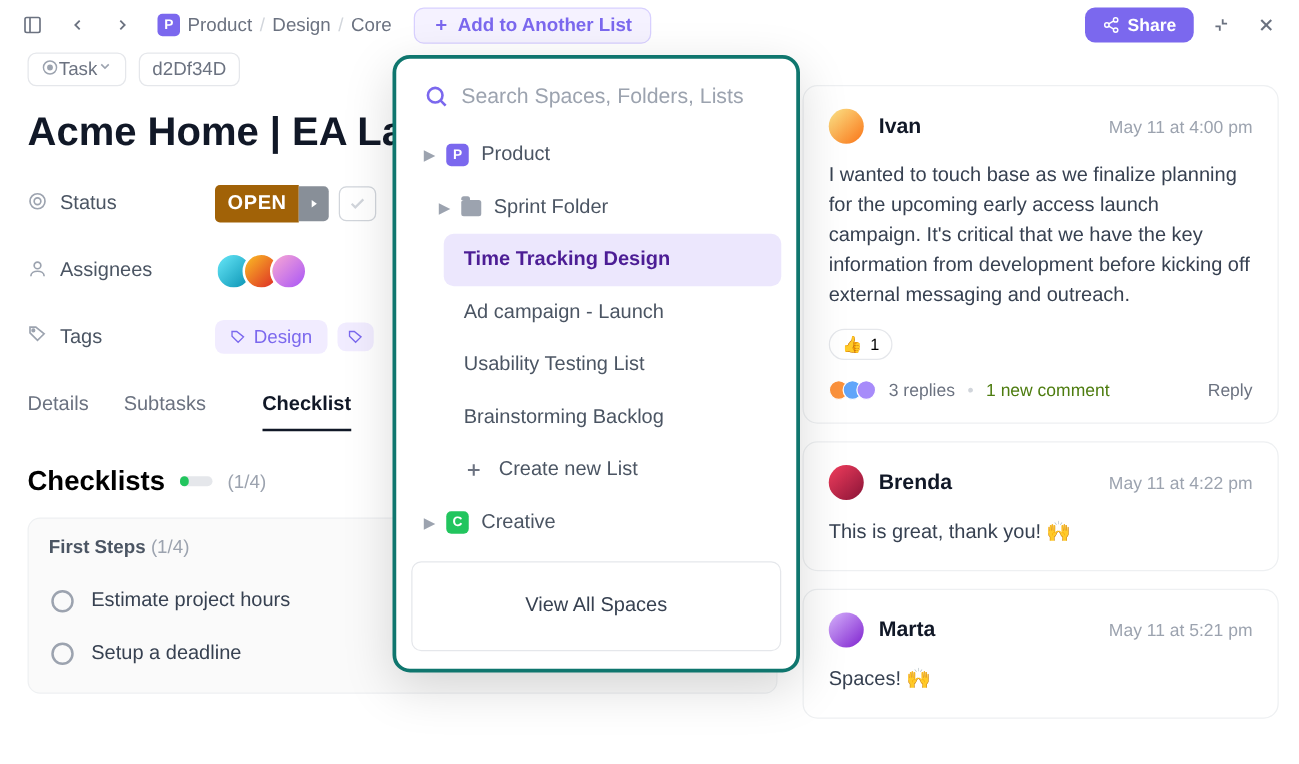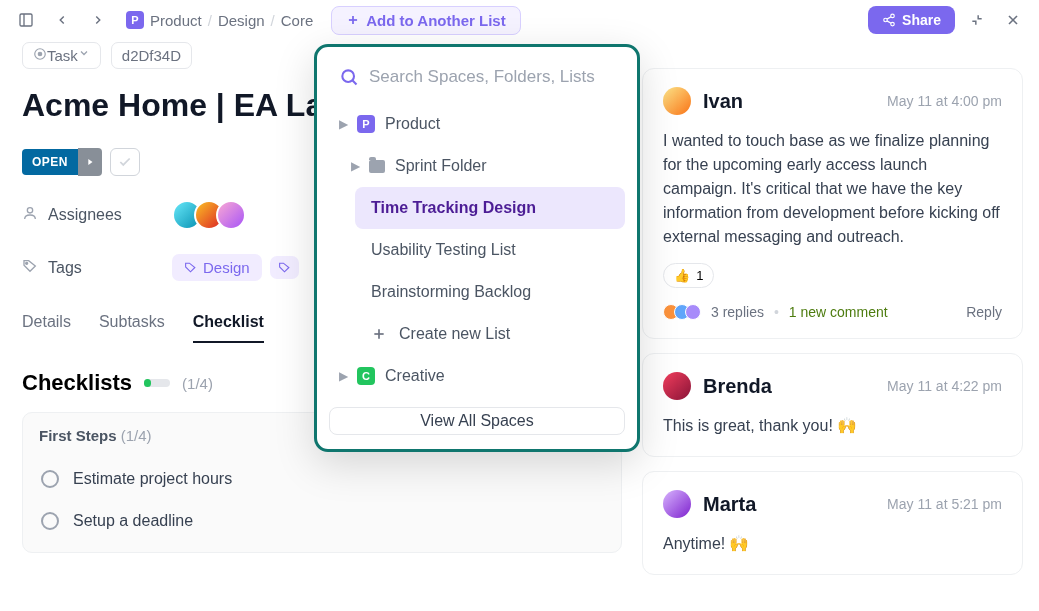--- a/index.html
+++ b/index.html
@@ -16,32 +16,32 @@
     .share-btn { display: inline-flex; align-items: center; gap: 6px; background: #7b68ee; color: #fff; font-weight: 600; font-size: 14px; padding: 6px 14px; border-radius: 8px; border: none; cursor: pointer; }
     .main-wrap { display: flex; height: 571px; padding: 0 16px 0 22px; gap: 20px; }
     .left { width: 600px; position: relative; }
     .right { flex: 1; padding-top: 28px; }
     .task-meta { display: flex; align-items: center; gap: 10px; margin-top: 2px; }
     .pill { border: 1px solid #e5e7eb; border-radius: 7px; padding: 4px 10px; display: inline-flex; align-items: flex-start; gap: 0; color: #6b7280; font-size: 15px; }
     .title { font-size: 32px; font-weight: 800; margin-top: 18px; color: #111827; }
     .field-row { display: flex; align-items: center; margin-top: 24px; }
     .field-label { width: 150px; display: flex; align-items: center; gap: 10px; color: #4b5563; font-size: 16px; }
     .field-icon { color: #9ca3af; }
-    .status-open { background: #0369a1; color: #fff; font-weight: 700; font-size: 12px; padding: 6px 10px; border-radius: 4px 0 0 4px; letter-spacing: 0.5px; }
+    .status-open { background: #a16207; color: #fff; font-weight: 700; font-size: 16px; padding: 6px 10px; border-radius: 4px 0 0 4px; letter-spacing: 0.5px; }
     .status-next { background: #888f98; color: #fff; width: 24px; height: 28px; display: inline-flex; align-items: center; justify-content: center; border-radius: 0 4px 4px 0; margin-right: 8px; }
     .check-box { width: 30px; height: 28px; border: 1.5px solid #d1d5db; border-radius: 6px; display: inline-flex; align-items: center; justify-content: center; color: #d1d5db; }
     .avatars { display: flex; }
     .avatar { width: 30px; height: 30px; border-radius: 50%; border: 2px solid #fff; }
     .av-1 { background: linear-gradient(135deg,#67e8f9,#0891b2); }
     .av-2 { background: linear-gradient(135deg,#fbbf24,#dc2626); margin-left: -8px; }
     .av-3 { background: linear-gradient(135deg,#f9a8d4,#a855f7); margin-left: -8px; }
     .tag-chip { background: #f1ecff; color: #7b68ee; padding: 5px 12px; border-radius: 7px; display: inline-flex; align-items: center; gap: 6px; font-size: 15px; font-weight: 500; margin-right: 8px; }
     .tabs { display: flex; gap: 28px; margin-top: 32px; border-bottom: 1px solid transparent; }
     .tab { color: #6b7280; font-size: 16px; font-weight: 500; padding-bottom: 10px; cursor: pointer; }
-    .tab.active { color: #111827; font-weight: 700; border-bottom: 2px solid #111827; }
+    .tab.active { color: #111827; font-weight: 700; border-bottom: 2px solid #111827; margin-left: 17px; }
     .checklists-h { display: flex; align-items: center; gap: 12px; margin-top: 26px; }
     .checklists-h h2 { font-size: 22px; font-weight: 800; }
     .prog-bar { width: 26px; height: 8px; background: #e5e7eb; border-radius: 4px; position: relative; }
     .prog-bar::after { content: ''; position: absolute; left: 0; top: 0; width: 25%; height: 100%; background: #22c55e; border-radius: 4px; }
     .prog-text { color: #9ca3af; font-size: 15px; }
     .checklist { background: #fafafa; border: 1px solid #eef0f2; border-radius: 10px; margin-top: 16px; padding-bottom: 10px; }
     .checklist-head { padding: 14px 16px; color: #4b5563; font-size: 15px; font-weight: 600; }
     .checklist-head .frac { font-weight: 500; color: #9ca3af; }
     .check-item { display: flex; align-items: center; gap: 14px; padding: 12px 18px; font-size: 16px; color: #374151; }
     .radio { width: 18px; height: 18px; border: 2px solid #9ca3af; border-radius: 50%; }
@@ -49,26 +49,26 @@
     .popover { position: absolute; top: 4px; left: 292px; width: 326px; background: #fff; border: 3px solid #0f766e; border-radius: 14px; box-shadow: 0 12px 40px rgba(0,0,0,0.15); z-index: 50; padding: 14px 12px 14px; }
     .search-row { display: flex; align-items: center; gap: 10px; padding: 6px 10px 16px 10px; }
     .search-row input { border: none; flex: 1; font-size: 17px; color: #6b7280; outline: none; }
     .search-row input::placeholder { color: #9ca3af; }
     .tree-item { display: flex; align-items: center; gap: 10px; padding: 12px 10px; color: #4b5563; font-size: 16px; }
     .caret { width: 8px; color: #9ca3af; font-size: 12px; }
     .list-items { margin-left: 26px; }
     .list-item { padding: 12px 16px; border-radius: 8px; color: #4b5563; font-size: 16px; cursor: pointer; }
     .list-item.active { background: #ece7fd; color: #4c1d95; font-weight: 600; }
     .create-item { display: flex; align-items: center; gap: 12px; padding: 12px 16px; color: #4b5563; font-size: 16px; margin-left: 26px; }
-    .view-all { margin-top: 10px; border: 1px solid #e5e7eb; border-radius: 8px; padding: 4px; text-align: center; color: #374151; font-weight: 500; cursor: pointer; }
+    .view-all { margin-top: 10px; border: 1px solid #e5e7eb; border-radius: 8px; padding: 26px; text-align: center; color: #374151; font-weight: 500; cursor: pointer; }
     
     .comment-card { background: #fff; border: 1px solid #eef0f2; border-radius: 12px; padding: 18px 20px; margin-bottom: 14px; }
     .comment-head { display: flex; align-items: center; gap: 12px; }
     .c-avatar { width: 28px; height: 28px; border-radius: 50%; }
-    .c-name { font-weight: 700; font-size: 20px; color: #111827; }
+    .c-name { font-weight: 700; font-size: 17px; color: #111827; }
     .c-time { margin-left: auto; color: #9ca3af; font-size: 14px; }
     .c-body { margin-top: 14px; font-size: 16px; line-height: 1.5; color: #374151; }
     .reaction { display: inline-flex; align-items: center; gap: 6px; border: 1px solid #e5e7eb; border-radius: 14px; padding: 4px 10px; font-size: 13px; margin-top: 14px; }
     .comment-foot { display: flex; align-items: center; gap: 10px; margin-top: 16px; font-size: 14px; }
     .tiny-avs { display: flex; }
     .tiny-av { width: 16px; height: 16px; border-radius: 50%; border: 1px solid #fff; }
     .ta-1 { background: #fb923c; }
     .ta-2 { background: #60a5fa; margin-left: -5px; }
     .ta-3 { background: #a78bfa; margin-left: -5px; }
     .replies { color: #6b7280; text-align: center; }
@@ -155,20 +155,29 @@
           </svg>
       </div>
       <div class="pill">
         <span>d2Df34D</span>
       </div>
     </div>
 
     <h1 class="title">Acme Home | EA La</h1>
 
     <div class="field-row">
+      <div class="field-label">
+        <span class="field-icon">
+          <svg width="16" height="16" viewBox="0 0 24 24" fill="none" stroke="currentColor" stroke-width="2">
+              <circle cx="12" cy="12" r="9"></circle>
+              <circle cx="12" cy="12" r="4"></circle>
+            </svg>
+        </span>
+        <span>Status</span>
+      </div>
       <span class="status-open">OPEN</span>
       <span class="status-next">
         <svg width="10" height="10" viewBox="0 0 24 24" fill="currentColor">
             <polygon points="8 5 18 12 8 19"></polygon>
           </svg>
       </span>
       <span class="check-box">
         <svg width="14" height="14" viewBox="0 0 24 24" fill="none" stroke="currentColor" stroke-width="3">
             <polyline points="20 6 9 17 4 12"></polyline>
           </svg>
@@ -255,20 +264,21 @@
         <span class="p-badge">P</span>
         <span>Product</span>
       </div>
       <div class="tree-item" style="margin-left:12px">
         <span class="caret">▶</span>
         <span class="folder-ic"></span>
         <span>Sprint Folder</span>
       </div>
       <div class="list-items">
         <div class="list-item active">Time Tracking Design</div>
+        <div class="list-item">Ad campaign - Launch</div>
         <div class="list-item">Usability Testing List</div>
         <div class="list-item">Brainstorming Backlog</div>
       </div>
       <div class="create-item">
         <svg width="16" height="16" viewBox="0 0 24 24" fill="none" stroke="#6b7280" stroke-width="2.5">
             <line x1="12" y1="5" x2="12" y2="19"></line>
             <line x1="5" y1="12" x2="19" y2="12"></line>
           </svg>
         <span>Create new List</span>
       </div>
@@ -314,16 +324,16 @@
       </div>
       <div class="c-body">This is great, thank you! 🙌</div>
     </div>
 
     <div class="comment-card">
       <div class="comment-head">
         <div class="c-avatar c-av-3"></div>
         <span class="c-name">Marta</span>
         <span class="c-time">May 11 at 5:21 pm</span>
       </div>
-      <div class="c-body">Anytime! 🙌</div>
+      <div class="c-body">Spaces! 🙌</div>
     </div>
   </div>
 </div>
 
 </body></html>

